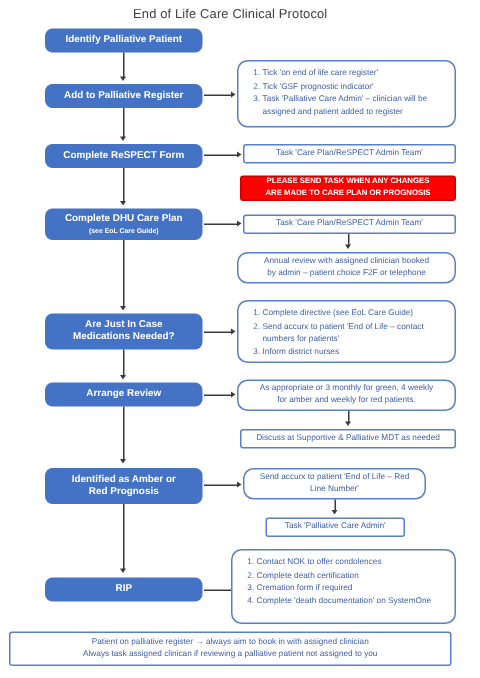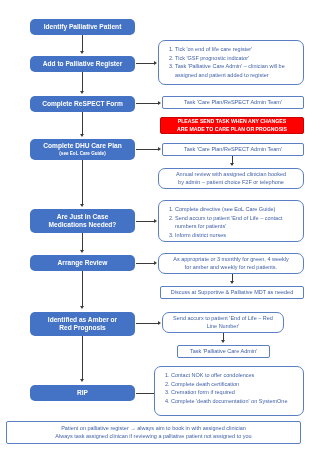--- a/index.html
+++ b/index.html
@@ -112,20 +112,21 @@
   .vline.thin{width:1px;}
   .arrowdown.sm{
     border-left-width:2.2px;border-right-width:2.2px;border-top-width:3px;
   }
 </style>
 </head>
 <body>
 
 <div id="chart">
 
+  <div class="title">End of Life Care Clinical Protocol</div>
 
   <div class="pbox" style="left:30px;top:19px;width:105px;height:16px;">
     <span>Identify Palliative Patient</span>
   </div>
 
   <div class="pbox" style="left:30px;top:56px;width:105px;height:16px;">
     <span>Add to Palliative Register</span>
   </div>
 
   <div class="pbox" style="left:30px;top:96px;width:105px;height:16px;">

